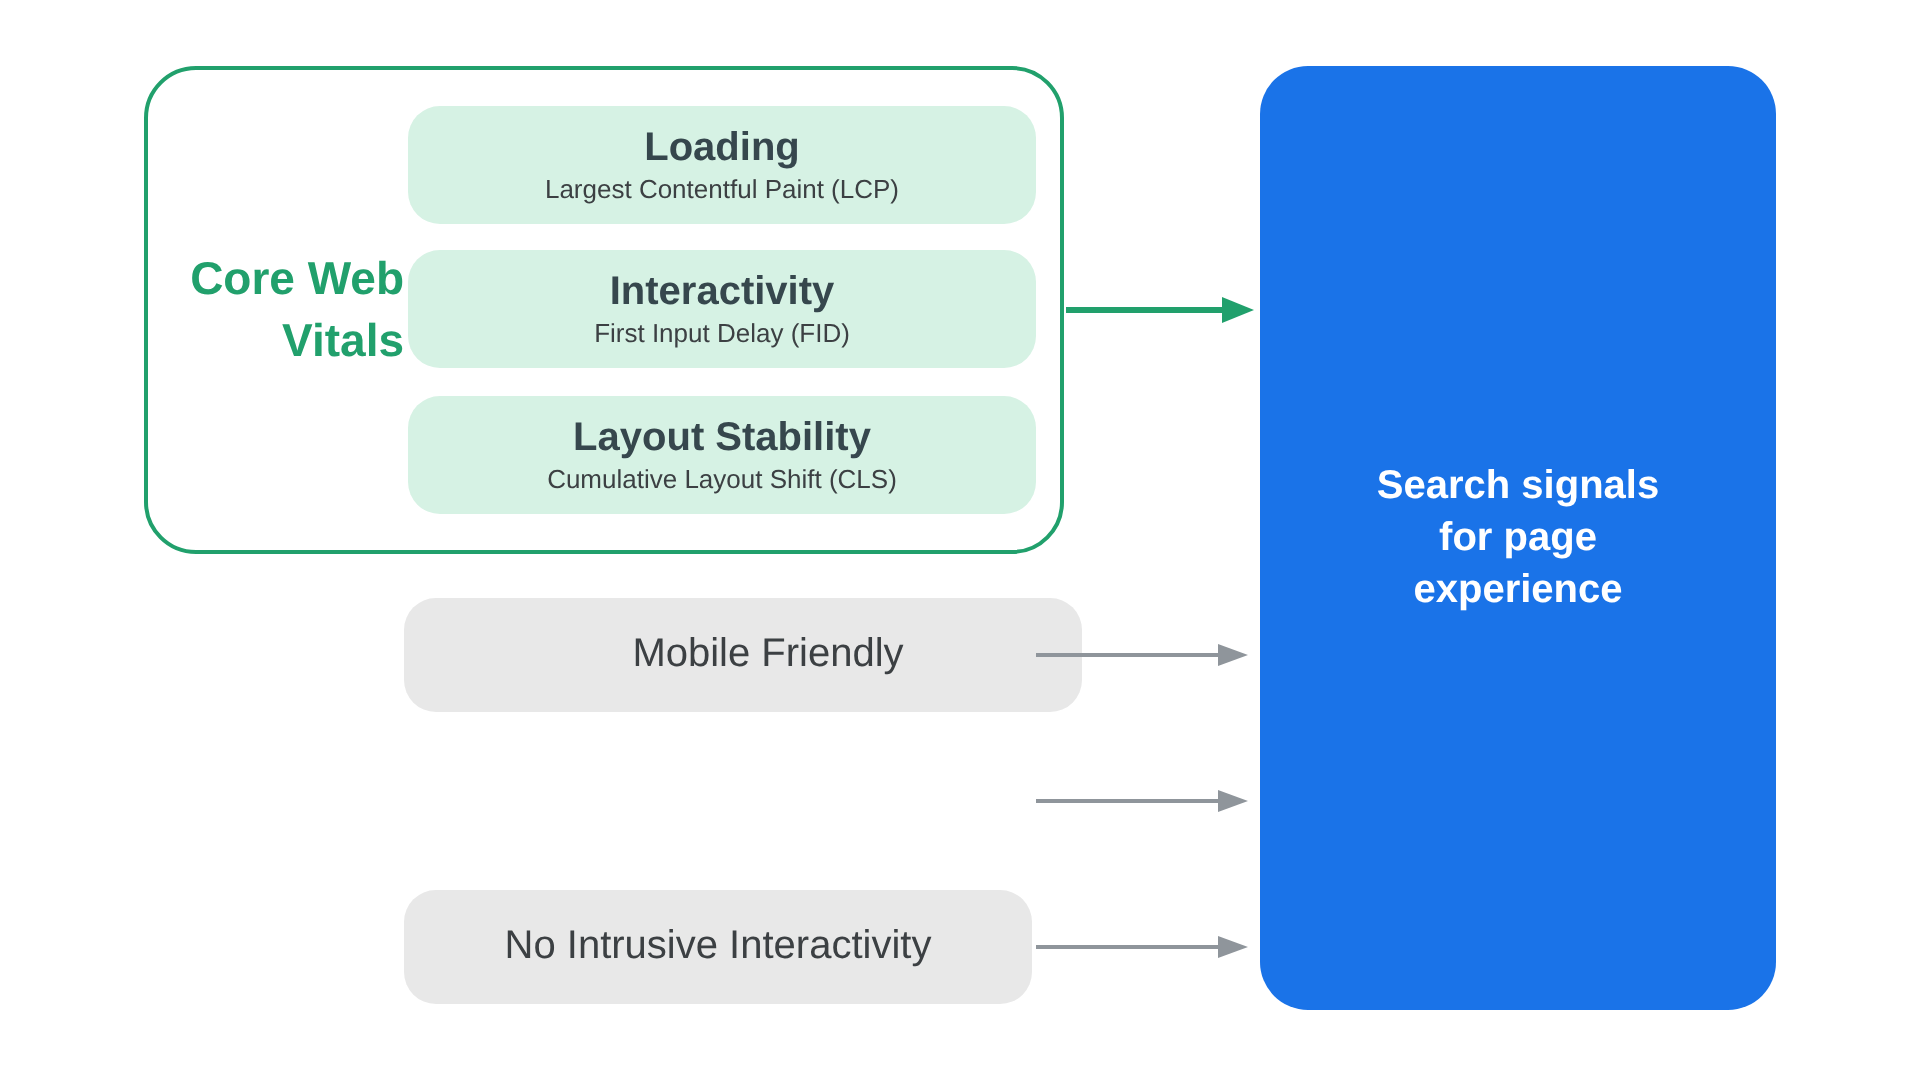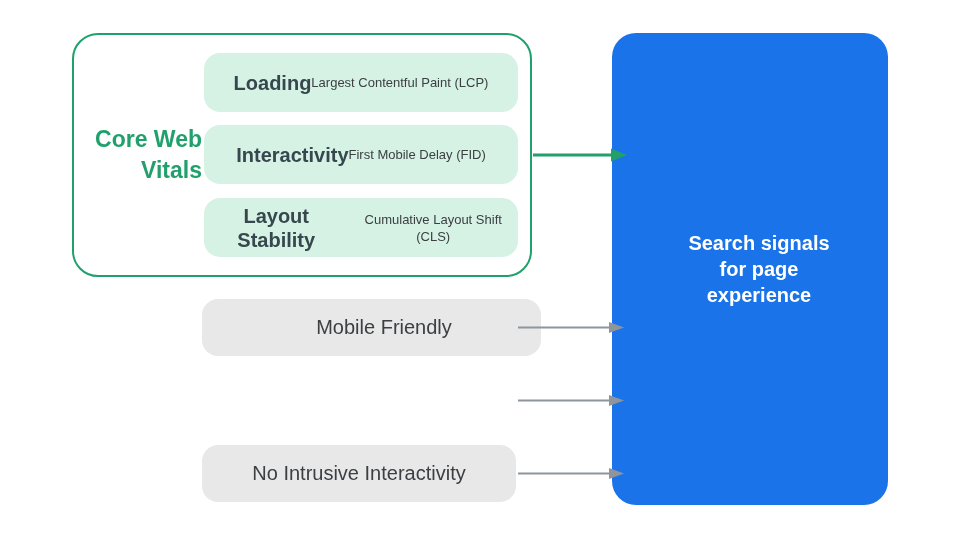--- a/index.html
+++ b/index.html
@@ -44,21 +44,21 @@
     font-weight: bold;
   }
   .mint-card {
     position: absolute;
     left: 130px;
     width: 314px;
     height: 59px;
     background: #d6f2e4;
     border-radius: 16px;
     display: flex;
-    flex-direction: row;
+    flex-direction: column;
     align-items: center;
     justify-content: center;
     text-align: center;
   }
   .mint-card .card-title {
     color: #36474d;
     font-size: 20px;
     line-height: 24px;
     font-weight: bold;
   }
@@ -87,30 +87,29 @@
     color: #3c4043;
     font-size: 20px;
   }
   .gray-1 { top: 299px; padding-left: 25px; }
   .gray-2 { top: 372px; }
   .gray-3 { top: 445px; }
 
   
   .result-panel {
     position: absolute;
-    left: 612px;
+    left: 630px;
     top: 33px;
     width: 258px;
     height: 472px;
     background: #1a73e8;
     border-radius: 24px;
     display: flex;
     align-items: center;
     justify-content: center;
-    padding-left: 18px;
   }
   .result-label {
     width: 165px;
     text-align: center;
     color: #ffffff;
     font-size: 20px;
     line-height: 26px;
     font-weight: bold;
   }
 
@@ -131,21 +130,21 @@
   <div class="cwv-group">
     <div class="cwv-label">Core Web Vitals</div>
 
     <div class="mint-card mint-1">
       <div class="card-title">Loading</div>
       <div class="card-subtitle">Largest Contentful Paint (LCP)</div>
     </div>
 
     <div class="mint-card mint-2">
       <div class="card-title">Interactivity</div>
-      <div class="card-subtitle">First Mobile Delay (FID)</div>
+      <div class="card-subtitle">First Input Delay (FID)</div>
     </div>
 
     <div class="mint-card mint-3">
       <div class="card-title">Layout Stability</div>
       <div class="card-subtitle">Cumulative Layout Shift (CLS)</div>
     </div>
   </div>
 
   <div class="gray-card gray-1">Mobile Friendly</div>
   <div class="gray-card gray-3">No Intrusive Interactivity</div>

